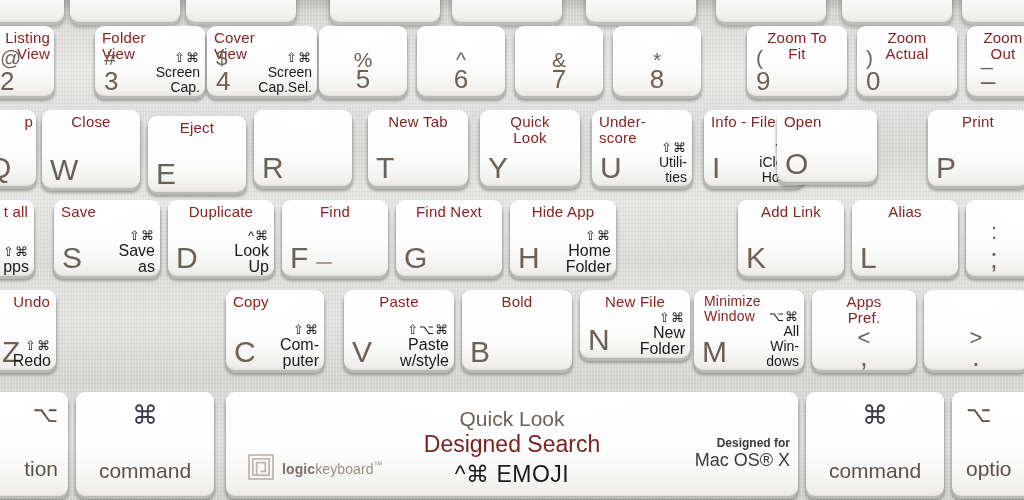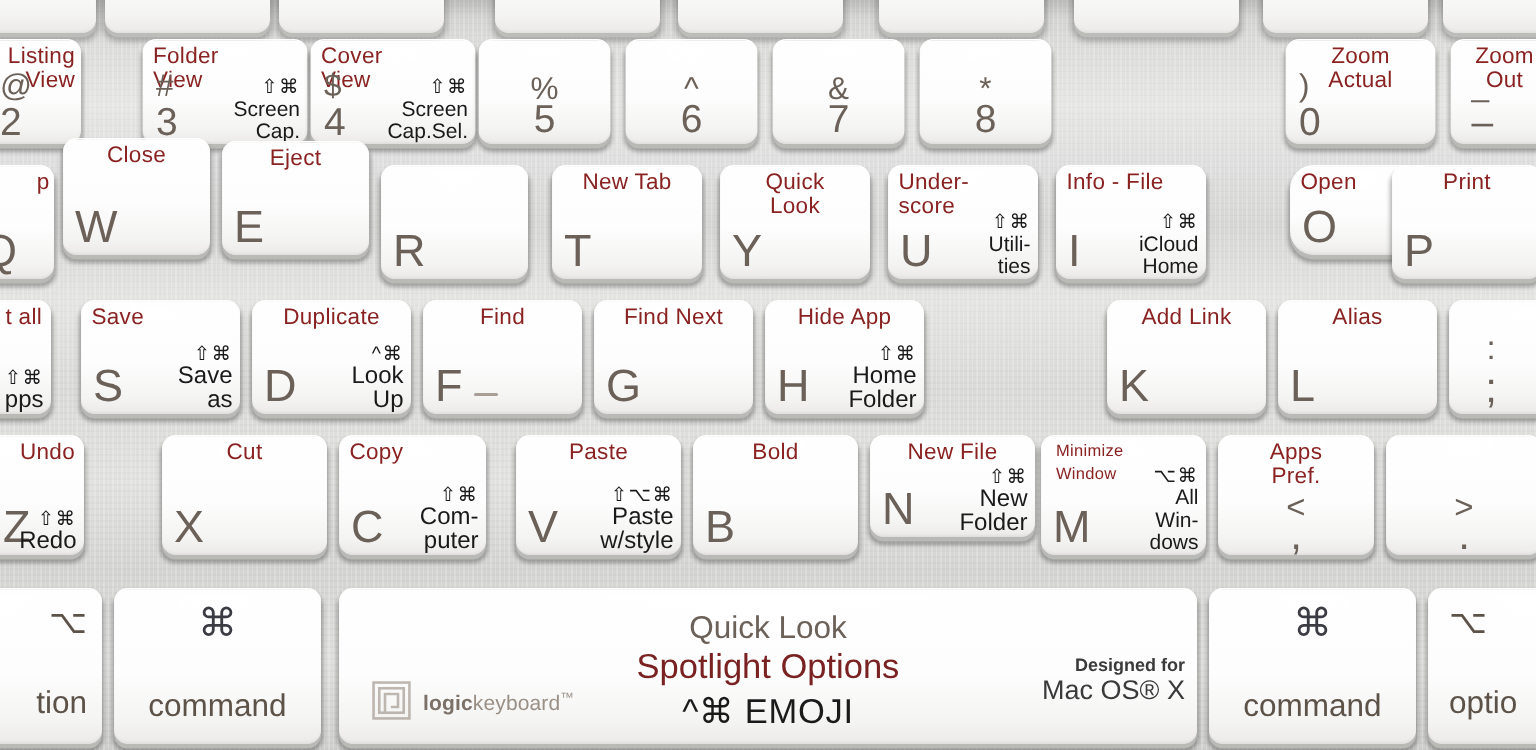--- a/index.html
+++ b/index.html
@@ -56,21 +56,21 @@
 
   
   .toplab{
     position:absolute;left:0;right:0;top:3px;
     text-align:center;
     color:#8a2222;
     font-size:15px;line-height:16px;
     letter-spacing:.2px;
     white-space:pre-line;
   }
-  .toplab.sm{font-size:11px;line-height:15px;}
+  .toplab.sm{font-size:14px;line-height:15px;}
   .toplab.l{text-align:left;padding-left:7px;}
 
   
   .glyph{
     position:absolute;left:8px;bottom:2px;
     color:#6b6158;
     font-size:30px;line-height:32px;
     font-weight:400;
   }
   .num2{
@@ -214,20 +214,27 @@
     <div class="num1 c" style="bottom:26px;">&amp;</div>
     <div class="num2 c" style="bottom:4px;">7</div>
   </div>
 
   <div class="key" style="left:613px;top:26px;width:88px;height:70px;">
     <span class="sheen"></span>
     <div class="num1 c" style="bottom:26px;">*</div>
     <div class="num2 c" style="bottom:4px;">8</div>
   </div>
 
+  <div class="key" style="left:747px;top:26px;width:100px;height:70px;">
+    <span class="sheen"></span>
+    <div class="toplab">Zoom To
+Fit</div>
+    <div class="num1">(</div>
+    <div class="num2">9</div>
+  </div>
 
   <div class="key" style="left:857px;top:26px;width:100px;height:70px;">
     <span class="sheen"></span>
     <div class="toplab">Zoom
 Actual</div>
     <div class="num1">)</div>
     <div class="num2">0</div>
   </div>
 
   <div class="key" style="left:967px;top:26px;width:100px;height:70px;">
@@ -236,26 +243,26 @@
 Out</div>
     <div class="num1" style="left:14px;">_</div>
     <div class="num2" style="left:14px;">–</div>
   </div>
 
   <div class="key" style="left:-62px;top:110px;width:98px;height:76px;">
     <span class="sheen"></span>
     <div class="toplab" style="left:auto;right:3px;width:40px;text-align:right;">p</div>
     <div class="glyph" style="left:50px;">Q</div>
   </div>
-  <div class="key" style="left:42px;top:92px;width:98px;height:78px;">
+  <div class="key" style="left:42px;top:110px;width:98px;height:78px;">
     <span class="sheen"></span>
     <div class="toplab">Close</div>
     <div class="glyph">W</div>
   </div>
-  <div class="key" style="left:148px;top:94px;width:98px;height:76px;">
+  <div class="key" style="left:148px;top:116px;width:98px;height:76px;">
     <span class="sheen"></span>
     <div class="toplab">Eject</div>
     <div class="glyph">E</div>
   </div>
   <div class="key" style="left:254px;top:110px;width:98px;height:76px;">
     <span class="sheen"></span>
     <div class="toplab"></div>
     <div class="glyph">R</div>
   </div>
   <div class="key" style="left:368px;top:110px;width:100px;height:76px;">
@@ -277,21 +284,21 @@
     <div class="sc sm"><span class="mods">⇧⌘</span><span>Utili-
 ties</span></div>
   </div>
   <div class="key" style="left:704px;top:110px;width:100px;height:76px;">
     <span class="sheen"></span>
     <div class="toplab l">Info - File</div>
     <div class="glyph">I</div>
     <div class="sc sm"><span class="mods">⇧⌘</span><span>iCloud
 Home</span></div>
   </div>
-  <div class="key" style="left:860px;top:110px;width:100px;height:60px;border-radius:16px;">
+  <div class="key" style="left:777px;top:110px;width:100px;height:72px;">
     <span class="sheen"></span>
     <div class="toplab l">Open</div>
     <div class="glyph">O</div>
   </div>
   <div class="key" style="left:928px;top:110px;width:100px;height:76px;">
     <span class="sheen"></span>
     <div class="toplab">Print</div>
     <div class="glyph">P</div>
   </div>
 
@@ -347,25 +354,20 @@
     <span class="sheen"></span>
     <div class="pt pt-top" style="left:0;width:56px;top:20px;">:</div>
     <div class="pt pt-bot" style="left:0;width:56px;">;</div>
   </div>
 
   <div class="key" style="left:-54px;top:290px;width:110px;height:80px;">
     <span class="sheen"></span>
     <div class="toplab" style="left:auto;right:6px;width:56px;text-align:right;">Undo</div>
     <div class="glyph" style="left:56px;">Z</div>
     <div class="sc"><span class="mods">⇧⌘</span><span>Redo</span></div>
-  </div>
-  <div class="key" style="left:108px;top:290px;width:110px;height:80px;">
-    <span class="sheen"></span>
-    <div class="toplab">Cut</div>
-    <div class="glyph">X</div>
   </div>
   <div class="key" style="left:226px;top:290px;width:98px;height:80px;">
     <span class="sheen"></span>
     <div class="toplab l">Copy</div>
     <div class="glyph">C</div>
     <div class="sc"><span class="mods">⇧⌘</span><span>Com-
 puter</span></div>
   </div>
   <div class="key" style="left:344px;top:290px;width:110px;height:80px;">
     <span class="sheen"></span>
@@ -417,21 +419,21 @@
 
   <div class="key" style="left:76px;top:392px;width:138px;height:104px;">
     <span class="sheen"></span>
     <div class="cmdsym">⌘</div>
     <div class="cmdtxt">command</div>
   </div>
 
   <div class="key" style="left:226px;top:392px;width:572px;height:104px;">
     <span class="sheen" style="left:2%;width:96%;height:40%;"></span>
     <div class="space-ql">Quick Look</div>
-    <div class="space-sl">Spotlight Options</div>
+    <div class="space-sl">Designed Search</div>
     <div class="space-emoji"><span>^⌘</span> <span>EMOJI</span></div>
 
     <div class="brand">
       <svg class="brand-logo" viewBox="0 0 30 30">
         <rect x="1.2" y="1.2" width="27.6" height="27.6" fill="none" stroke="#9a8f85" stroke-width="2"></rect>
         <rect x="5.6" y="5.6" width="18.8" height="18.8" fill="none" stroke="#9a8f85" stroke-width="2"></rect>
         <path d="M10 24.4 V10 H20 V20 H14.5" fill="none" stroke="#9a8f85" stroke-width="2"></path>
       </svg>
       <div class="brand-txt"><b>logic</b><span>keyboard</span><span class="brand-tm">™</span></div>
     </div>

